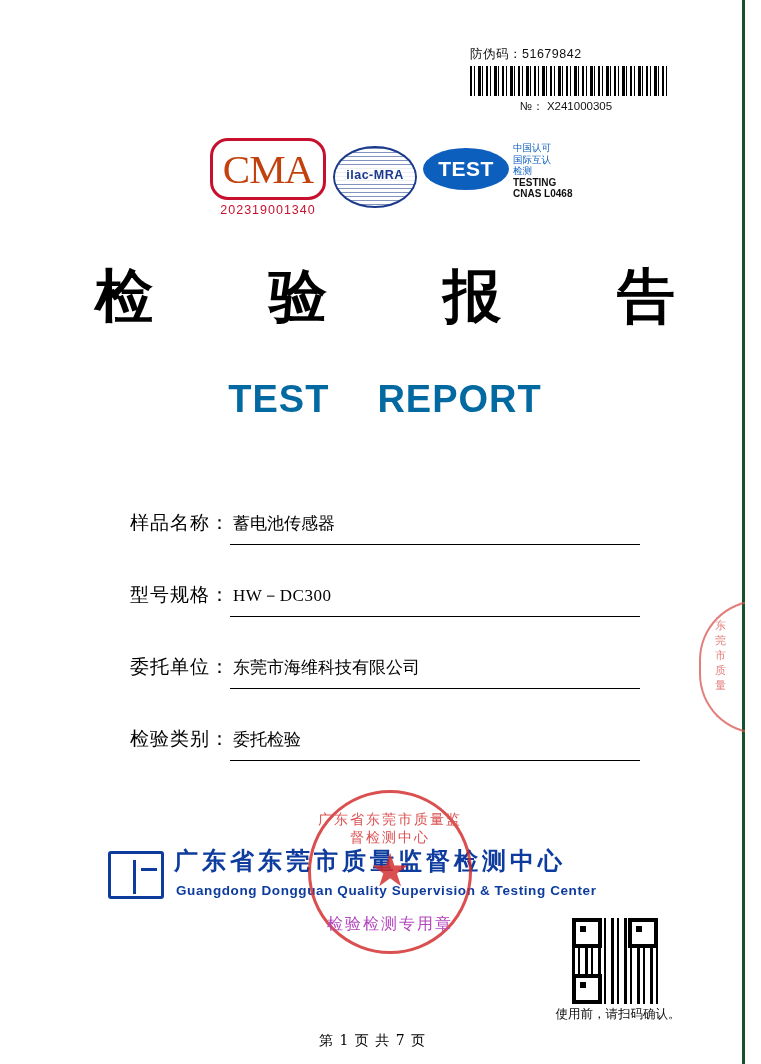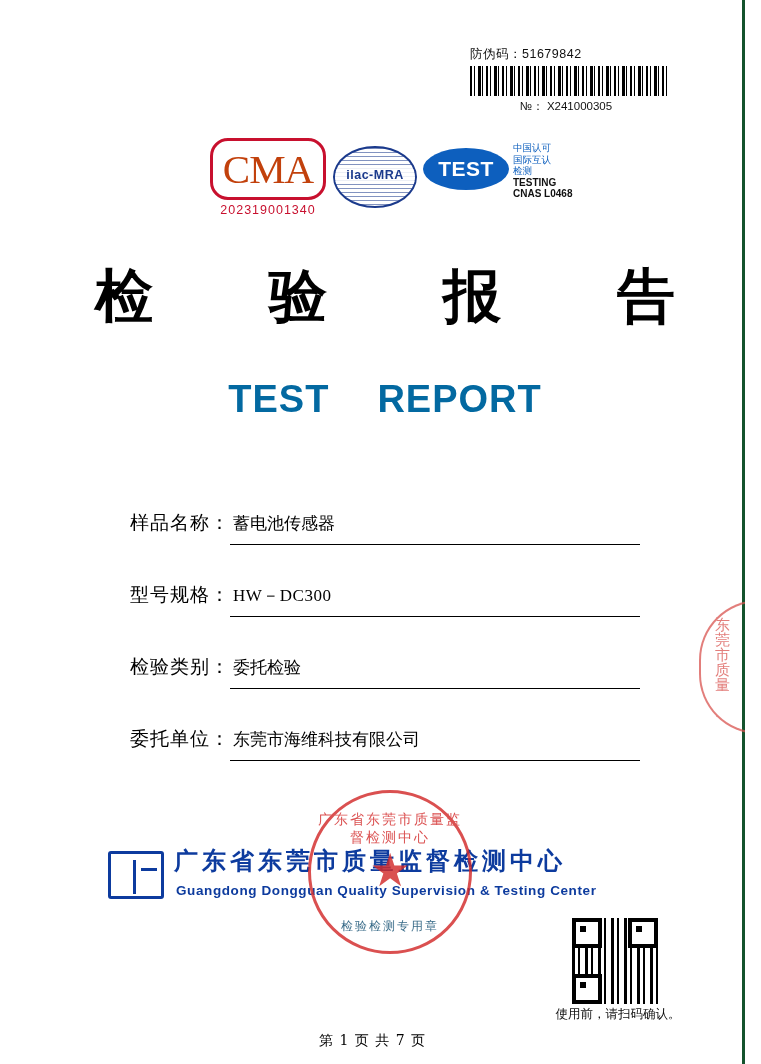--- a/index.html
+++ b/index.html
@@ -308,23 +308,23 @@
     color: #d32a2a;
     font-family: "DejaVu Serif", serif;
     font-size: 14px;
     letter-spacing: 2px;
   }
   .seal .arc-bottom {
     position: absolute;
     left: 0; bottom: 16px;
     width: 100%;
     text-align: center;
-    color: #0c4a6e;
-    font-family: "DejaVu Serif", serif;
-    font-size: 12px;
+    color: #a21caf;
+    font-family: "DejaVu Serif", serif;
+    font-size: 16px;
     letter-spacing: 2px;
   }
 
   
   .side-seal {
     position: absolute;
     right: 0px;
     top: 600px;
     width: 60px;
     height: 130px;
@@ -332,21 +332,21 @@
     border-radius: 60px 0 0 60px;
     border-right: none;
     opacity: 0.75;
     overflow: hidden;
   }
   .side-seal span {
     position: absolute;
     left: 14px; top: 16px;
     width: 16px;
     font-family: "DejaVu Serif", serif;
-    font-size: 15px;
+    font-size: 11px;
     line-height: 15px;
     color: #d9534f;
     word-break: break-all;
   }
 
   
   .qr-wrap {
     position: absolute;
     left: 572px;
     top: 918px;
@@ -454,28 +454,28 @@
       <div class="field-underline"></div>
     </div>
 
     <div class="field-row">
       <div class="field-label">型号规格：</div>
       <div class="field-value mono">HW－DC300</div>
       <div class="field-underline"></div>
     </div>
 
     <div class="field-row">
+      <div class="field-label">委托单位：</div>
+      <div class="field-value">东莞市海维科技有限公司</div>
+      <div class="field-underline"></div>
+    </div>
+
+    <div class="field-row">
       <div class="field-label">检验类别：</div>
       <div class="field-value">委托检验</div>
-      <div class="field-underline"></div>
-    </div>
-
-    <div class="field-row">
-      <div class="field-label">委托单位：</div>
-      <div class="field-value">东莞市海维科技有限公司</div>
       <div class="field-underline"></div>
     </div>
 
   </div>
 
   <div class="org-block">
     <div class="org-logo"></div>
     <div class="org-zh">广东省东莞市质量监督检测中心</div>
     <div class="org-en">Guangdong Dongguan Quality Supervision &amp; Testing Center</div>
   </div>

